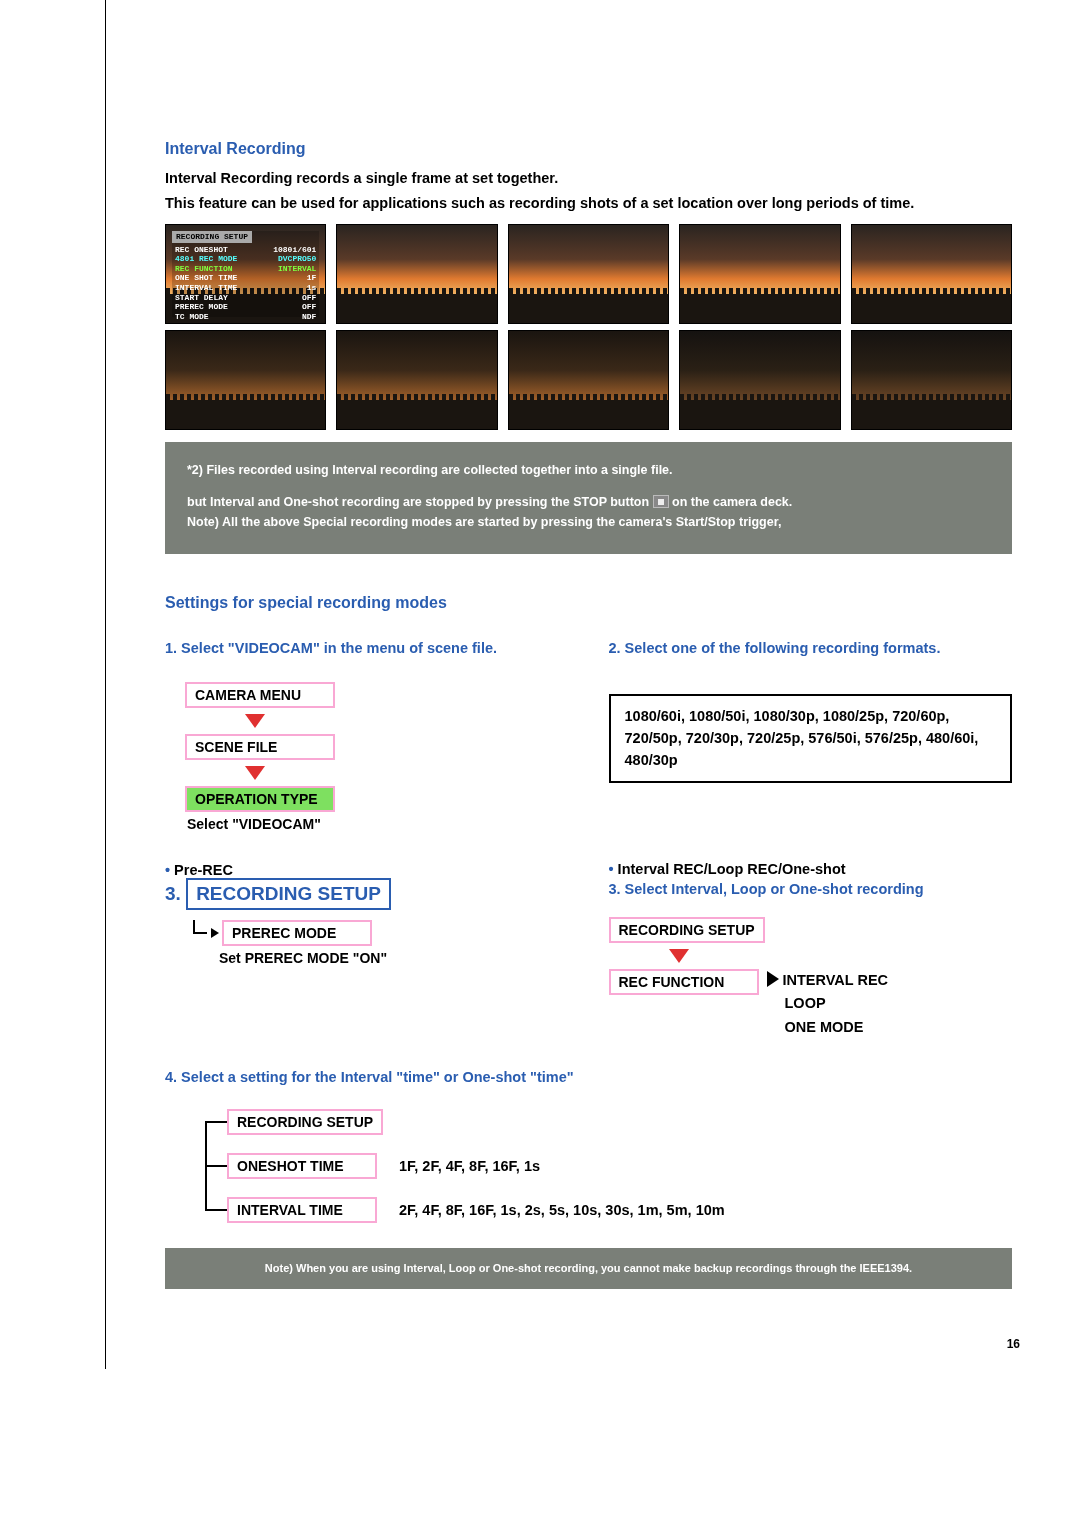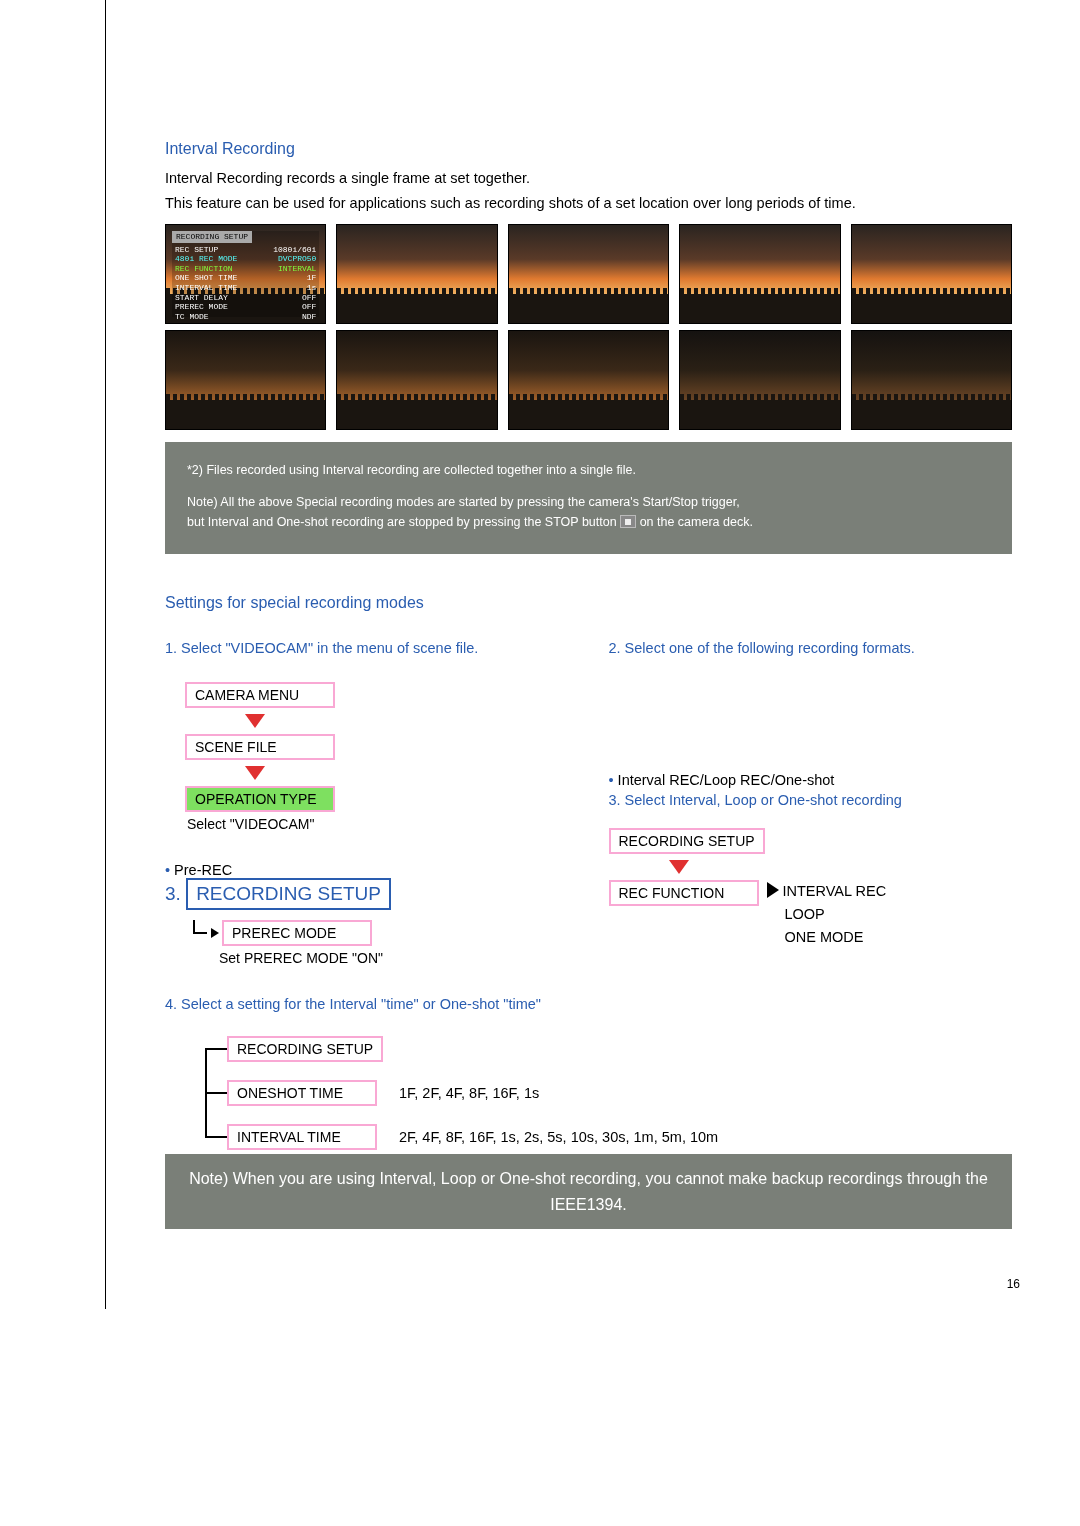--- a/index.html
+++ b/index.html
@@ -1,33 +1,33 @@
 <!DOCTYPE html>
 <html><head>
 <meta charset="utf-8">
 <style>
   * { box-sizing: border-box; margin: 0; padding: 0; }
   body { font-family: Arial, Helvetica, sans-serif; font-size: 14px; color: #000; background: #fff; width: 1080px; }
-  .page { position: relative; padding: 0 8px 40px 110px; width: 1080px; }
+  .page { position: relative; padding: 0 8px 40px 110px; width: 1080px; font-weight: bold; }
   .vline { position: absolute; left: 105px; top: 0; width: 1px; height: 100%; background: #000; }
   .content { padding: 140px 60px 0 55px; }
   .h-blue { color: #2a5db0; font-size: 16px; margin: 0 0 10px 0; }
   .para { font-size: 14.5px; line-height: 1.45; margin-bottom: 4px; }
   .thumb-grid { display: grid; grid-template-columns: repeat(5, 1fr); gap: 6px 10px; margin: 10px 0 0 0; }
   .thumb { height: 100px; background: #000; border: 1px solid #000; position: relative; overflow: hidden; }
   .sky { position: absolute; inset: 0; background: linear-gradient(to bottom,#2a2420 0%,#5a3a28 35%,#e07a30 55%,#f0b060 70%,#f0b060 80%); }
   .city { position: absolute; left: 0; right: 0; bottom: 0; height: 30%; background: #1a1510; }
   .city::before { content:""; position:absolute; left:0; right:0; top:-6px; height:12px; background: repeating-linear-gradient(to right,#1a1510 0 4px,transparent 4px 7px); }
   .menu-overlay { position: absolute; inset: 6px; font-family: "Courier New", monospace; font-size: 8px; color: #fff; line-height: 1.2; background: rgba(0,0,0,0.2); }
   .menu-overlay .title { background: #aaa; color: #000; padding: 1px 4px; display: inline-block; margin-bottom: 2px; }
   .menu-overlay .row { display: flex; justify-content: space-between; padding: 0 3px; }
   .menu-overlay .hl { color: #7fff3f; }
   .menu-overlay .cy { color: #55ffff; }
   .note-box { background: #7a7f78; color: #fff; font-size: 12.5px; padding: 18px 22px 22px 22px; margin: 12px 0 40px 0; line-height: 1.6; }
-  .note-box.small { font-size: 16px; padding: 12px 22px; text-align: center; margin-top: 4px; }
+  .note-box.small { font-size: 11px; padding: 12px 22px; text-align: center; margin-top: 25px; }
   .stop-icon { display: inline-block; width: 16px; height: 13px; border: 1px solid #bbb; vertical-align: -2px; position: relative; background: #888; }
   .stop-icon::after { content:""; position:absolute; left:4px; top:3px; width:6px; height:6px; background:#eee; }
   .two-col { display: flex; gap: 40px; }
   .col { flex: 1; }
   .step-blue { color: #2a5db0; font-size: 14.5px; margin-bottom: 14px; display:inline-block; }
   .numlabel { color: #2a5db0; display: inline; }
   .menu-path { margin: 12px 0 0 20px; font-size: 14px; }
   .box { border: 2px solid #f9a8d4; padding: 3px 8px; display: inline-block; min-width: 150px; background: #fff; }
   .box.green { background: #7ee060; }
   .down-tri { width: 0; height: 0; border-left: 10px solid transparent; border-right: 10px solid transparent; border-top: 14px solid #e03030; margin: 6px 0 6px 60px; }
@@ -60,21 +60,21 @@
     <div class="para">This feature can be used for applications such as recording shots of a set location over long periods of time.</div>
 
     <div class="thumb-grid">
       <div class="thumb">
         <div class="sky"></div>
           <div class="city"></div>
         <div class="menu-overlay">
           <span class="title">RECORDING SETUP</span>
           <div id="osd-rows">
               <div class="row ">
-                <span>REC SETUP</span>
+                <span>REC ONESHOT</span>
                 <span>1080i/60i</span>
               </div>
               <div class="row cy">
                 <span class="cy">480i REC MODE</span>
                 <span class="cy">DVCPRO50</span>
               </div>
               <div class="row hl">
                 <span class="hl">REC FUNCTION</span>
                 <span class="hl">INTERVAL</span>
               </div>
@@ -136,26 +136,26 @@
         </div>
       <div class="thumb">
           <div class="sky" style="background:linear-gradient(to bottom,#151210 0%,#2a2015 40%,#6a4525 70%,#8a5830 85%);"></div>
           <div class="city"></div>
         </div>
     </div>
 
     <div class="note-box">
       <div>*2) Files recorded using Interval recording are collected together into a single file.</div>
       <div style="height:12px"></div>
-      <div>Note) All the above Special recording modes are started by pressing the camera's Start/Stop trigger,</div>
       <div>
         <span>but Interval and One-shot recording are stopped by pressing the STOP button </span>
         <span class="stop-icon"></span>
         <span> on the camera deck.</span>
       </div>
+      <div>Note) All the above Special recording modes are started by pressing the camera's Start/Stop trigger,</div>
     </div>
 
     <div class="h-blue">Settings for special recording modes</div>
     <div style="height:18px"></div>
 
     <div class="two-col">
       <div class="col">
         <span class="step-blue">1. Select "VIDEOCAM" in the menu of scene file.</span>
         <div class="menu-path">
           <div class="box">CAMERA MENU</div>
@@ -175,20 +175,21 @@
           <span class="arrow-elbow"></span>
             <span class="arrow-head"></span>
           <span class="box">PREREC MODE</span>
         </div>
         <div class="sub-label" style="margin-left:54px;">Set PREREC MODE "ON"</div>
       </div>
 
       <div class="col">
         <span class="step-blue">2. Select one of the following recording formats.</span>
         <div style="height:24px"></div>
+        <div class="formats-box">1080/60i, 1080/50i, 1080/30p, 1080/25p, 720/60p, 720/50p, 720/30p, 720/25p, 576/50i, 576/25p, 480/60i, 480/30p</div>
 
         <div class="bullet-row" style="margin-top:78px;"><span class="dot">•</span> <span>Interval REC/Loop REC/One-shot</span></div>
         <div class="step-blue" style="margin-top:4px;">3. Select Interval, Loop or One-shot recording</div>
         <div style="margin-top:6px;">
           <div class="box">RECORDING SETUP</div>
           <div class="down-tri" style="margin-left:60px;"></div>
           <div style="display:flex; align-items:flex-start;">
             <div class="box">REC FUNCTION</div>
             <div class="rec-options">
               <div><span class="right-tri"></span><span>INTERVAL REC</span></div>

